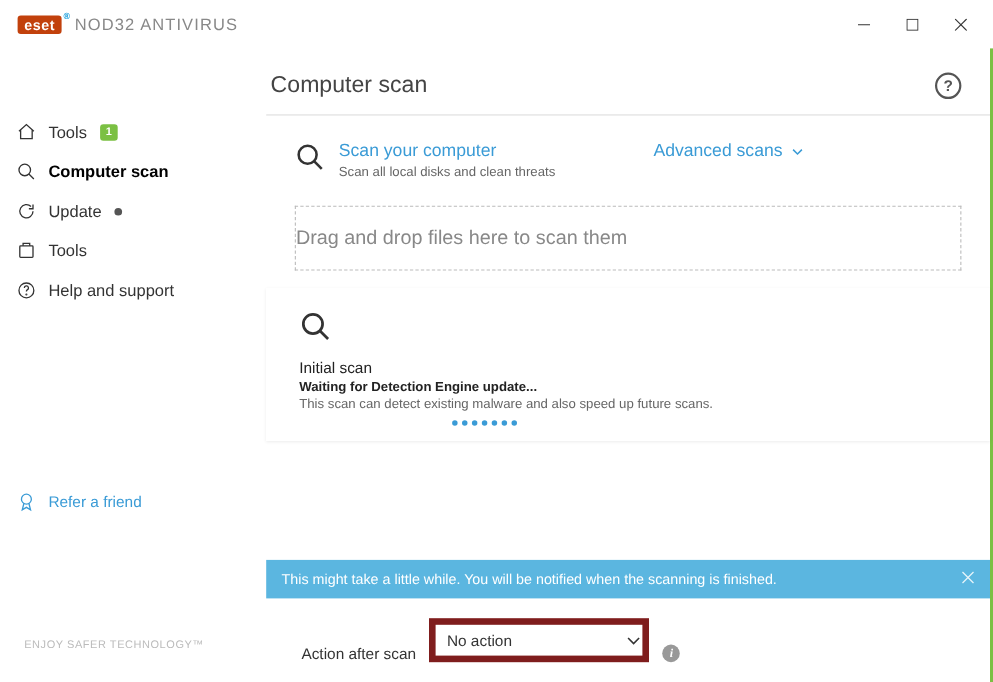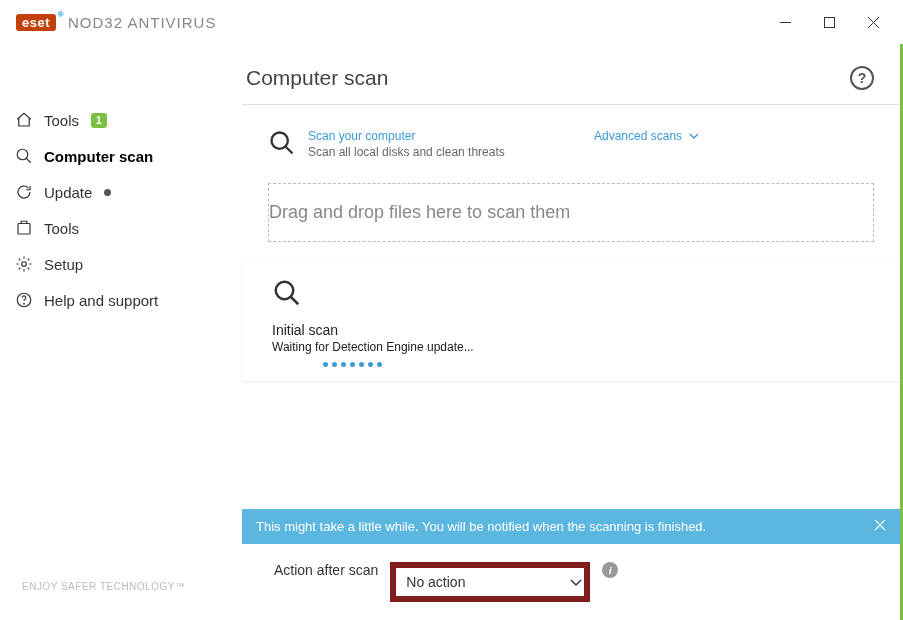--- a/index.html
+++ b/index.html
@@ -22,36 +22,36 @@
 .refer { color: #3a9bd6; padding: 10px 14px; display: flex; align-items: center; gap: 10px; font-size: 14px; cursor: pointer; margin-top: auto; margin-bottom: 20px; position: absolute; top: 392px; }
 .refer svg { stroke: #3a9bd6; }
 .tagline { position: absolute; bottom: 28px; left: 22px; color: #bbb; font-size: 10px; letter-spacing: 0.5px; }
 .main { flex: 1; display: flex; flex-direction: column; border-right: 3px solid #7bc043; }
 .page-header { display: flex; align-items: center; padding: 22px 26px 14px 4px; border-bottom: 1px solid #ddd; }
 .page-title { font-size: 21px; color: #444; }
 .help-icon { margin-left: auto; width: 24px; height: 24px; border: 2px solid #555; border-radius: 50%; display: flex; align-items: center; justify-content: center; font-weight: bold; color: #555; cursor: pointer; font-size: 14px; }
 .scan-options { display: flex; padding: 24px 26px 24px 26px; gap: 16px; }
 .scan-opt { display: flex; gap: 12px; flex: 1; cursor: pointer; }
 .search-svg { width: 28px; height: 28px; stroke: #333; fill: none; stroke-width: 2; flex-shrink: 0; }
-.opt-title { color: #3a9bd6; font-size: 12px; }
+.opt-title { color: #3a9bd6; font-size: 16px; }
 .opt-sub { color: #666; font-size: 12px; margin-top: 2px; }
 .chevron { display: inline-block; margin-left: 4px; }
 .dropzone { margin: 0 26px 16px 26px; border: 1.5px dashed #bbb; text-align: left; padding: 18px 0; color: #888; font-size: 18px; }
 .scan-card { margin: 0 0 0 0; padding: 18px 30px 14px 30px; display: flex; gap: 14px; align-items: flex-start; box-shadow: 0 1px 3px rgba(0,0,0,0.08); flex-direction: column; }
 .scan-card .search-svg { width: 30px; height: 30px; margin-top: 2px; }
 .scan-title { font-size: 14px; color: #222; }
-.scan-status { font-size: 12px; font-weight: normal; color: #222; margin-top: 2px; }
+.scan-status { font-size: 12px; font-weight: bold; color: #222; margin-top: 2px; }
 .scan-desc { font-size: 12px; color: #666; margin-top: 2px; }
 .progress-dots { display: flex; gap: 4px; justify-content: center; margin-top: 8px; padding-right: 40px; }
 .progress-dots span { width: 5px; height: 5px; background: #3a9bd6; border-radius: 50%; }
 .scan-body { flex: 1; }
 .spacer { flex: 1; }
 .toast { background: #5bb6e0; color: #fff; padding: 10px 14px; font-size: 13px; display: flex; align-items: center; margin: 0; text-align: center; }
 .toast-close { margin-left: auto; cursor: pointer; opacity: 0.85; }
-.action-row { display: flex; align-items: flex-start; padding: 18px 10px 18px 32px; gap: 12px; font-size: 14px; color: #333; }
+.action-row { display: flex; align-items: flex-end; padding: 18px 10px 18px 32px; gap: 12px; font-size: 14px; color: #333; }
 .action-select { position: relative; width: 200px; }
 .action-select-box { border: 6px solid #7f1d1d; padding: 6px 30px 6px 10px; font-size: 14px; cursor: pointer; background: #fff; }
 .action-select-chev { position: absolute; right: 8px; top: 50%; transform: translateY(-50%); pointer-events: none; }
 .info-icon { width: 16px; height: 16px; background: #999; color: #fff; border-radius: 50%; display: flex; align-items: center; justify-content: center; font-size: 11px; font-style: italic; font-weight: bold; font-family: Georgia, serif; cursor: pointer; }
 </style>
 </head>
 <body>
 
 <div class="titlebar">
   <span class="logo-badge">eset</span>
@@ -110,35 +110,35 @@
           <svg viewBox="0 0 24 24">
             <rect x="4" y="6" width="16" height="14" rx="1"></rect>
             <path d="M8 6 V3 H16 V6"></path>
           </svg>
         </span>
       <span>Tools</span>
     </div>
     <div class="nav-item">
       <span class="nav-icon">
           <svg viewBox="0 0 24 24">
-            <circle cx="12" cy="12" r="3"></circle>
-            <path d="M12 2 V5 M12 19 V22 M4.9 4.9 L7 7 M17 17 L19.1 19.1 M2 12 H5 M19 12 H22 M4.9 19.1 L7 17 M17 7 L19.1 4.9"></path>
-          </svg>
-        </span>
-      <span>Setup</span>
-    </div>
-    <div class="nav-item">
-      <span class="nav-icon">
-          <svg viewBox="0 0 24 24">
             <circle cx="12" cy="12" r="9"></circle>
             <path d="M9.5 9 a2.5 2.5 0 1 1 3.5 2.3 c-1 .5-1 1.2-1 2"></path>
             <circle cx="12" cy="17" r="0.5" fill="#333"></circle>
           </svg>
         </span>
       <span>Help and support</span>
+    </div>
+    <div class="refer">
+      <span class="nav-icon">
+          <svg viewBox="0 0 24 24" fill="none" stroke-width="1.6">
+            <circle cx="12" cy="9" r="6"></circle>
+            <path d="M9 14 L7 22 L12 19 L17 22 L15 14"></path>
+          </svg>
+        </span>
+      <span>Refer a friend</span>
     </div>
     <div class="tagline">ENJOY SAFER TECHNOLOGY™</div>
   </div>
 
   <div class="main">
     <div class="page-header">
       <div class="page-title">Computer scan</div>
       <div class="help-icon">?</div>
     </div>
 
@@ -168,20 +168,21 @@
     <div class="dropzone">Drag and drop files here to scan them</div>
 
     <div class="scan-card">
       <svg class="search-svg" viewBox="0 0 24 24">
           <circle cx="10" cy="10" r="7"></circle>
           <line x1="15" y1="15" x2="21" y2="21"></line>
         </svg>
       <div class="scan-body">
         <div class="scan-title">Initial scan</div>
         <div class="scan-status">Waiting for Detection Engine update...</div>
+        <div class="scan-desc">This scan can detect existing malware and also speed up future scans.</div>
         <div class="progress-dots">
           <span></span>
             <span></span>
             <span></span>
             <span></span>
             <span></span>
             <span></span>
             <span></span>
         </div>
       </div>

